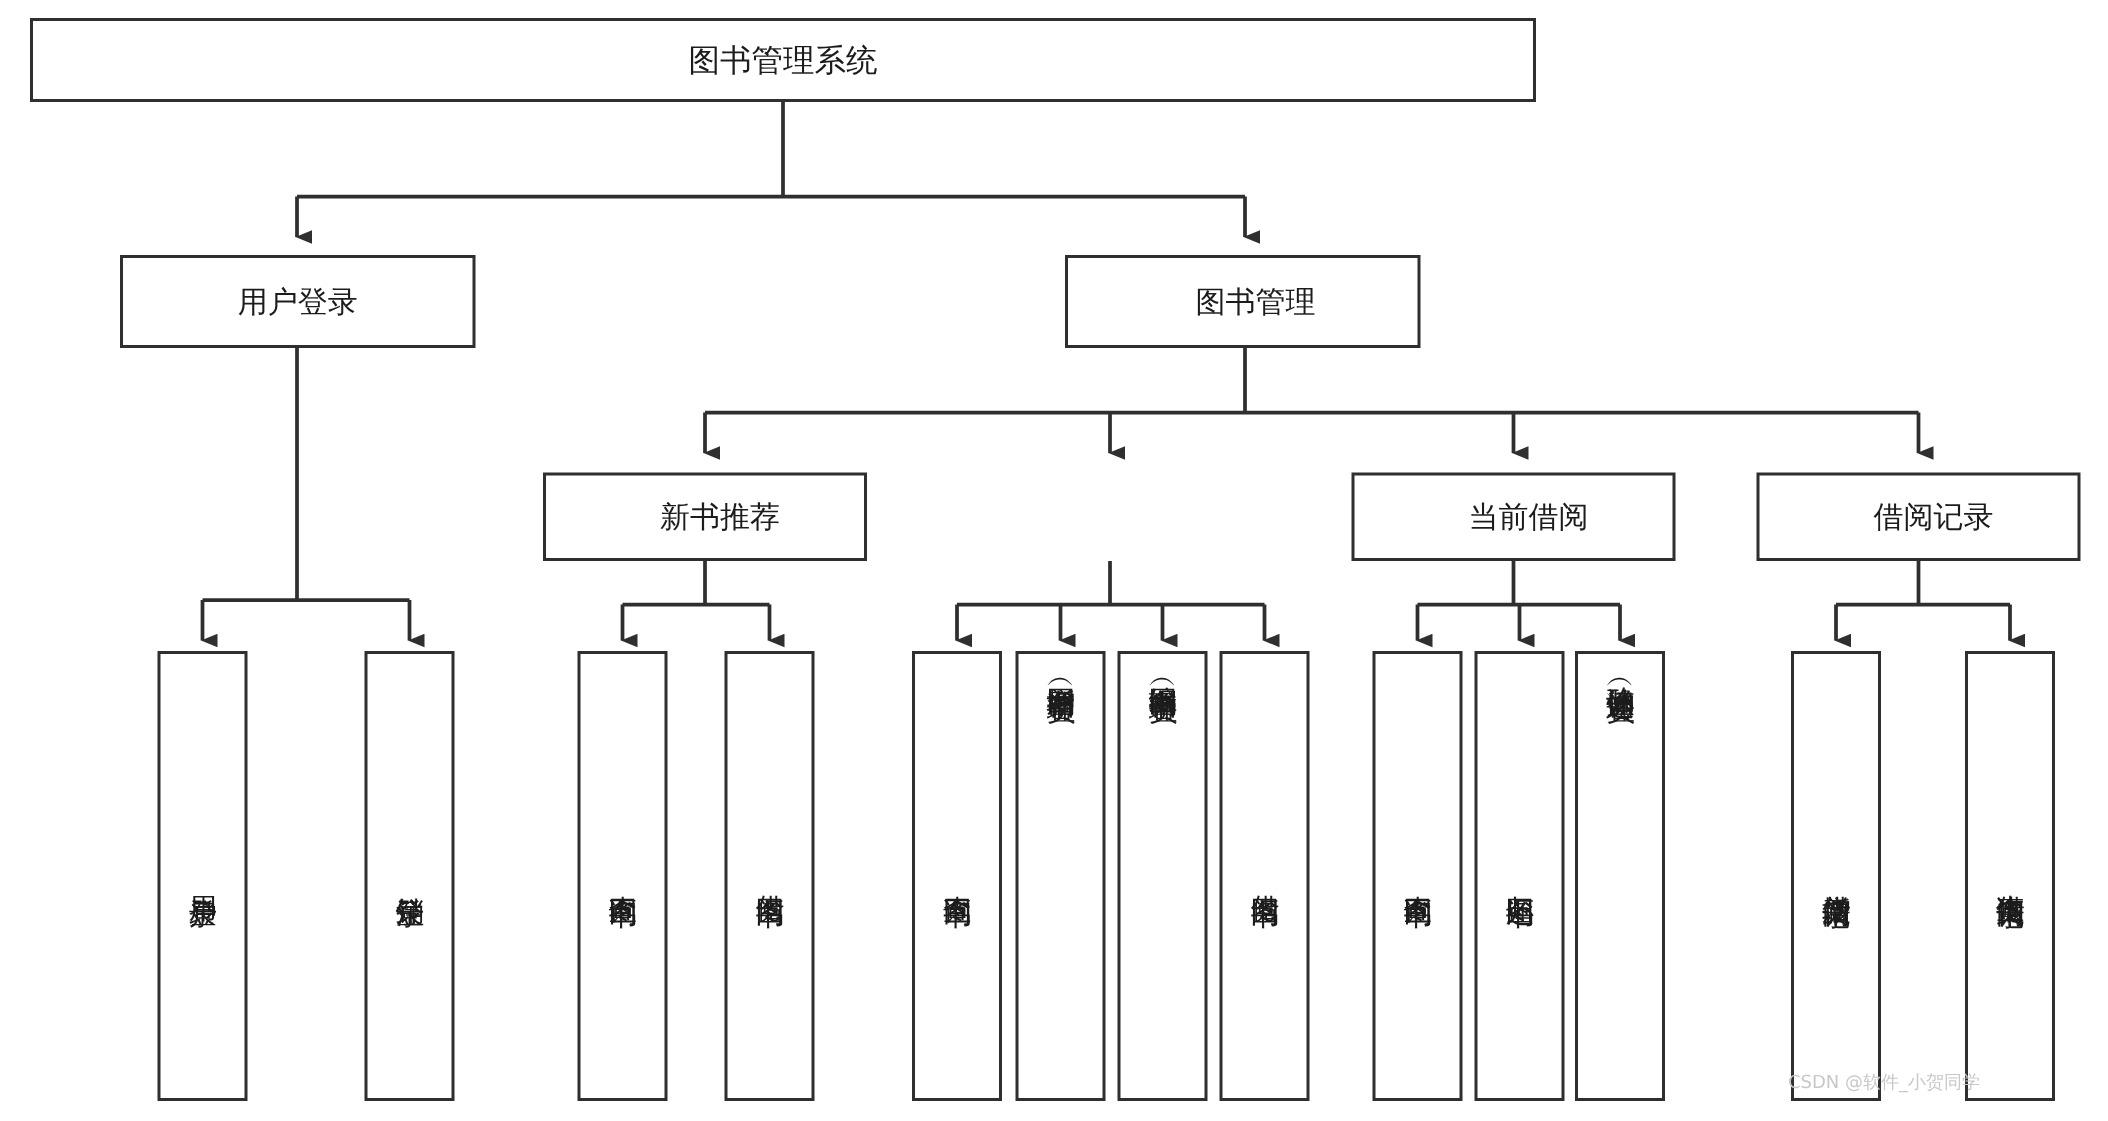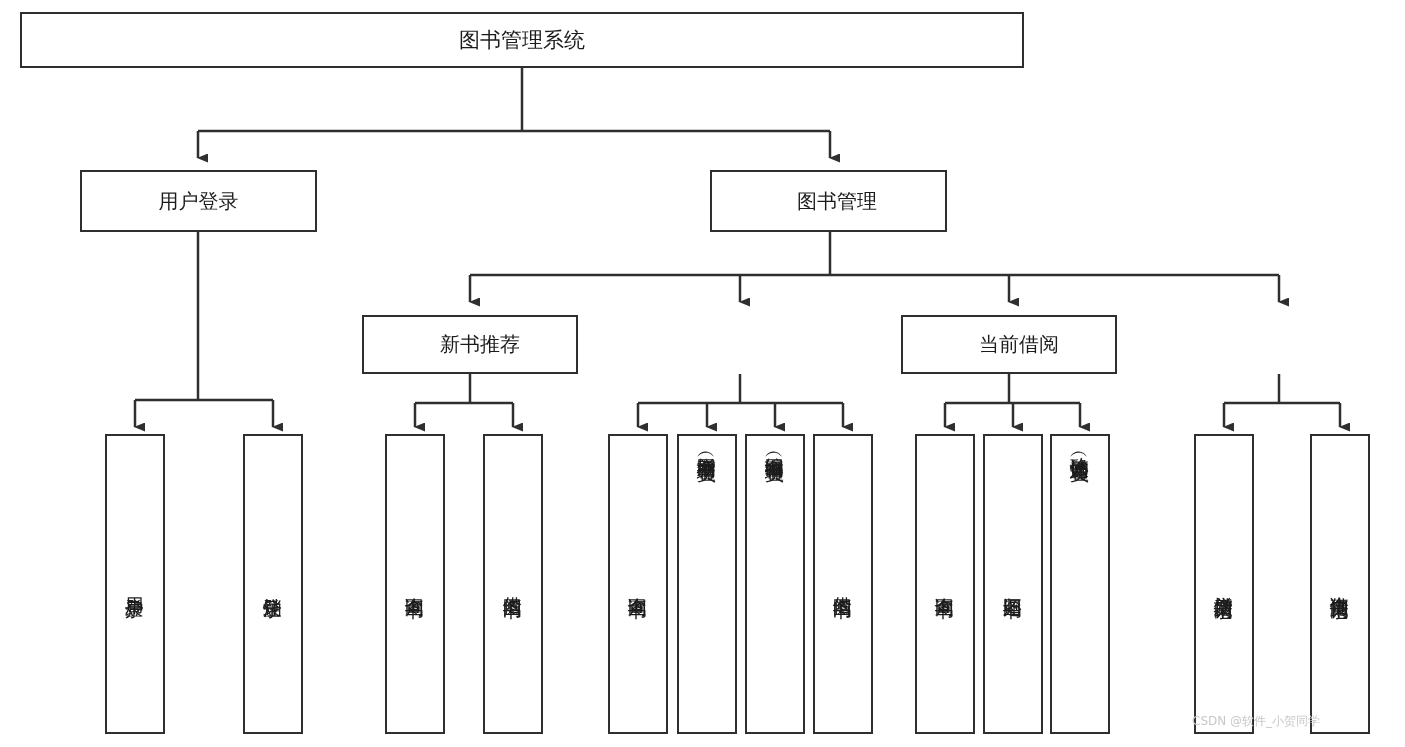--- a/index.html
+++ b/index.html
@@ -85,20 +85,23 @@
   <div class="box lv2" style="left:710px;top:170px;width:237px;height:62px;padding-left:17px;">
     <span>图书管理</span>
   </div>
 
   <div class="box lv3" style="left:362px;top:315px;width:216px;height:59px;">
     <span>新书推荐</span>
   </div>
   <div class="box lv3" style="left:901px;top:315px;width:216px;height:59px;">
     <span>当前借阅</span>
   </div>
+  <div class="box lv3" style="left:1171px;top:315px;width:216px;height:59px;">
+    <span>借阅记录</span>
+  </div>
 
   <div class="leaf center" style="left:105px;top:434px;width:60px;height:300px;">
     <span class="vtext">用户登录</span>
   </div>
   <div class="leaf center" style="left:243px;top:434px;width:60px;height:300px;">
     <span class="vtext">注销登录</span>
   </div>
 
   <div class="leaf center" style="left:385px;top:434px;width:60px;height:300px;">
     <span class="vtext">查询图书</span>

